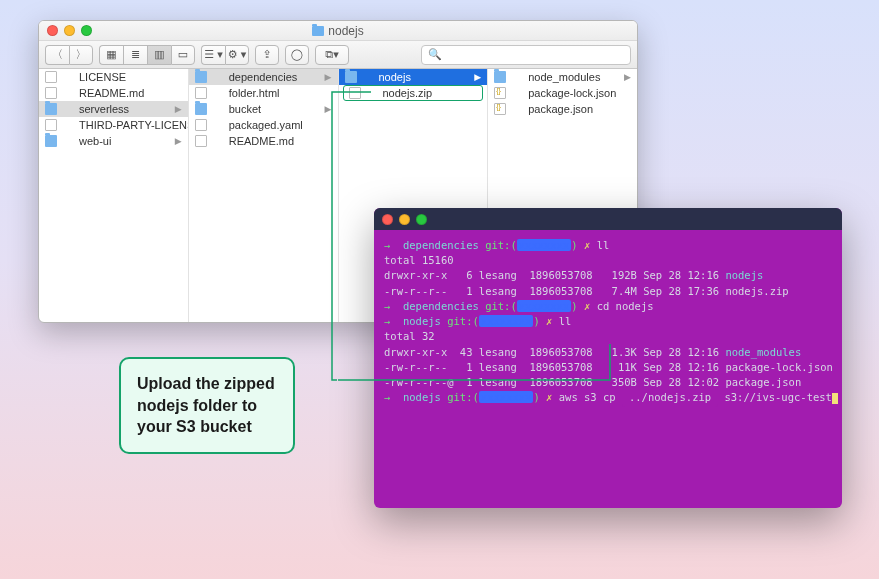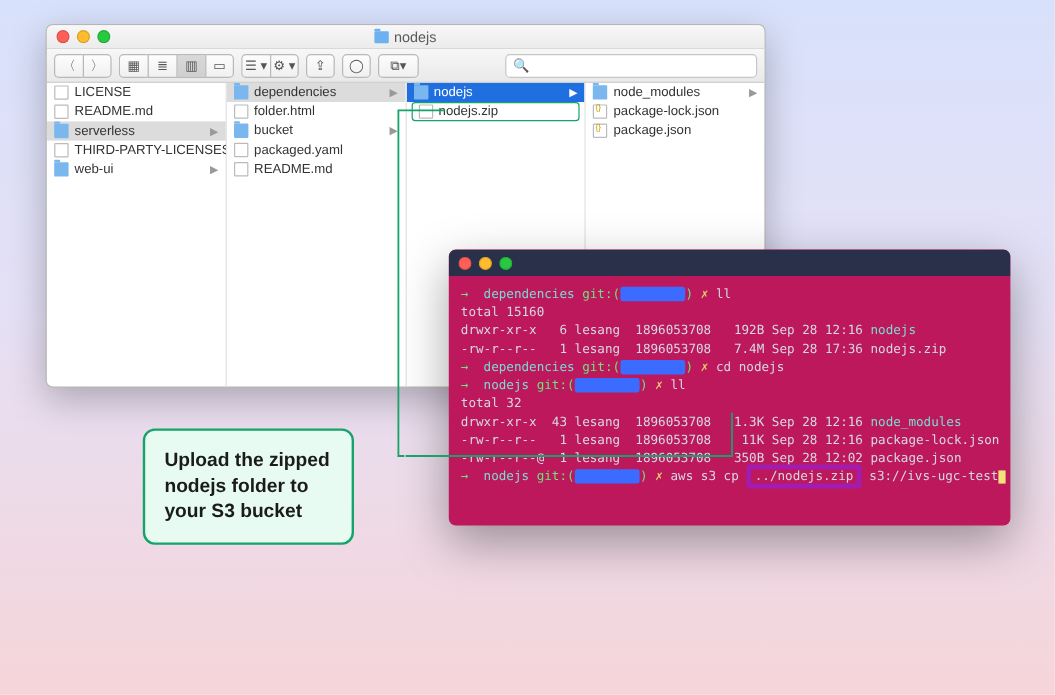--- a/index.html
+++ b/index.html
@@ -47,38 +47,38 @@
   .tbtn.active{background:linear-gradient(#d9d9d9,#cfcfcf)}
   .search{
     flex:1; max-width:210px; margin-left:auto; height:20px; border:1px solid #c6c6c6; border-radius:4px;
     background:#fff; display:flex; align-items:center; padding:0 6px; gap:4px;
   }
   .search input{border:none;outline:none;font-size:11px;flex:1;background:transparent}
   .columns{flex:1; display:flex; overflow:hidden; font-size:11px; color:#333}
   .col{flex:1; border-right:1px solid #e2e2e2; overflow:auto}
   .col:last-child{border-right:none}
   .row{
-    display:flex;align-items:center;gap:5px;padding:2px 6px;white-space:nowrap;cursor:default;
+    display:flex;align-items:center;gap:22px;padding:2px 6px;white-space:nowrap;cursor:default;
   }
   .row .chev{margin-left:auto;color:#999;font-size:9px}
   .row.sel-grey{background:#dcdcdc}
   .row.sel-blue{background:#1f6fe0;color:#fff}
   .row.sel-blue .chev{color:#fff}
   .ic{width:12px;height:12px;display:inline-block;flex:none}
   .ic.file{background:#fff;border:1px solid #bbb;border-radius:1px}
   .ic.fold{background:#7ab7ee;border-radius:1px;position:relative}
   .ic.fold::before{content:"";position:absolute;top:-2px;left:0;width:5px;height:2px;background:#7ab7ee;border-radius:1px 1px 0 0}
   .ic.pkg{background:#fff;border:1px solid #bbb;border-radius:1px;position:relative}
   .ic.pkg::after{content:"{}";position:absolute;font-size:7px;left:1px;top:-1px;color:#c59b00}
   .zip-highlight{border:1px solid #15a36a;border-radius:3px;margin:0 4px;padding:1px 5px}
 
   
   .term{
-    position:absolute; left:374px; top:208px; width:468px; height:230px;
-    background:#be185d; border-radius:6px; box-shadow:0 14px 40px rgba(0,0,0,.35);
+    position:absolute; left:374px; top:208px; width:468px; height:300px;
+    background:#a21caf; border-radius:6px; box-shadow:0 14px 40px rgba(0,0,0,.35);
     display:flex; flex-direction:column; overflow:hidden; color:#d5d8e4;
     font-family:Menlo,Consolas,monospace;
   }
   .term .bar{height:22px;background:#2a2f4a;display:flex;align-items:center;gap:6px;padding:0 8px}
   .term .body{flex:1;padding:8px 10px 10px;font-size:10.5px;line-height:1.45;white-space:pre;overflow:hidden}
   .green{color:#6ee27b}.blue{background:#3b6cff;color:#3b6cff;border-radius:2px;padding:0 2px}
   .yellow{color:#e6d36a}.cyan{color:#7bdad4}.dim{color:#d5d8e4}
   .cmd-pill{border:4px solid #a21caf;border-radius:3px;padding:0 3px;color:#d5d8e4}
   .cursor{display:inline-block;width:6px;height:11px;background:#f2e27a;vertical-align:middle}
 

